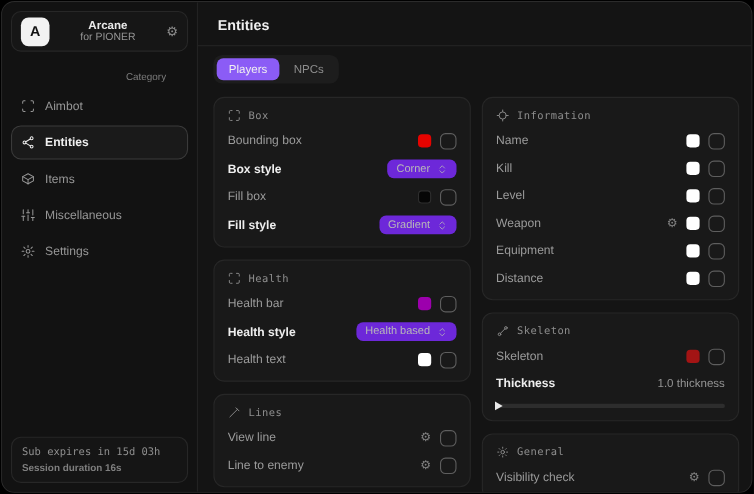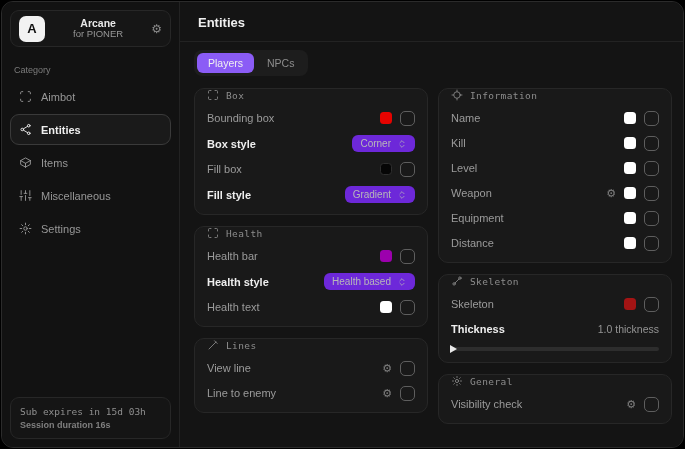--- a/index.html
+++ b/index.html
@@ -13,21 +13,21 @@
   .brand-card {
     margin:8px; border:1px solid #272727; border-radius:9px; background:#161616;
     display:flex; align-items:center; gap:8px; padding:5px 8px; height:37px;
   }
   .logo { width:26px; height:26px; background:#f2f2f2; border-radius:7px; color:#111;
     font-weight:800; font-size:13px; display:flex; align-items:center; justify-content:center; }
   .brand-text { flex:1; line-height:1.15;text-align:center; }
   .brand-name { font-size:10.5px; font-weight:700; color:#e9e9e9; }
   .brand-sub { font-size:9.5px; color:#979797; }
   .gear-glyph { color:#8a8a8a; font-size:12px; line-height:1; }
-  .category { font-size:9px; color:#7c7c7c; padding:10px 12px 4px; }
+  .category { font-size:9px; color:#7c7c7c; padding:10px 28px 4px;text-align:right; }
   .nav { display:flex; flex-direction:column; padding:0 8px;text-align:right; }
   .nav-item {
     display:flex; align-items:center; gap:9px; color:#979797; font-size:11px;
     padding:8px 8px; border:1px solid transparent; border-radius:9px; cursor:pointer; margin-top:2px;
   }
   .nav-item svg { flex-shrink:0; }
   .nav-item.selected { color:#efefef; border-color:#3a3a3a; background:#1a1a1a; font-weight:700; }
   .sb-spacer { flex:1; }
   .footer-card {
     margin:8px; border:1px solid #272727; border-radius:9px; background:#151515; padding:8px 9px;
@@ -37,21 +37,21 @@
   
   .main { flex:1; display:flex; flex-direction:column; background:#141414; }
   .main-header { padding:13px 18px 11px; border-bottom:1px solid #232323; }
   .main-title { font-size:13px; font-weight:700; color:#f0f0f0; }
   .tabs-row { padding:8px 14px 0; }
   .tabs { display:inline-flex; background:#1d1d1d; border-radius:8px; padding:3px; gap:2px; }
   .tab { font-size:10.5px; color:#8d8d8d; padding:4px 11px; border-radius:6px; cursor:pointer; }
   .tab.selected { background:#8b5cf6; color:#f0f0f0; font-weight:400; }
   .content { display:flex; gap:10px; padding:12px 14px; }
   .col { display:flex; flex-direction:column; gap:11px; width:234px; }
-  .card { background:#191919; border:1px solid #272727; border-radius:10px; padding:0 12px 11px; }
+  .card { background:#191919; border:1px solid #272727; border-radius:10px; padding:10px 12px 11px; }
   .card-header { display:flex; align-items:center; gap:7px; color:#8d8d8d; }
   .card-title { font-family:"DejaVu Sans Mono", monospace; font-size:9.5px; letter-spacing:.4px; }
   .row { display:flex; align-items:center; justify-content:space-between; margin-top:9px; min-height:16px; }
   .row-label { font-size:11px; color:#9b9b9b; }
   .row-label.strong { color:#eeeeee; font-weight:700; }
   .controls { display:flex; align-items:center; gap:8px; }
   .swatch { width:12px; height:12px; border-radius:3.5px; flex-shrink:0; }
   .swatch.dark { border:1px solid #2e2e2e; }
   .checkbox { width:15px; height:15px; border:1.5px solid #5e5e5e; border-radius:5px; background:transparent; cursor:pointer; flex-shrink:0; }
   .dropdown { display:flex; align-items:center; gap:6px; background:#6d28d9; border-radius:6px;

